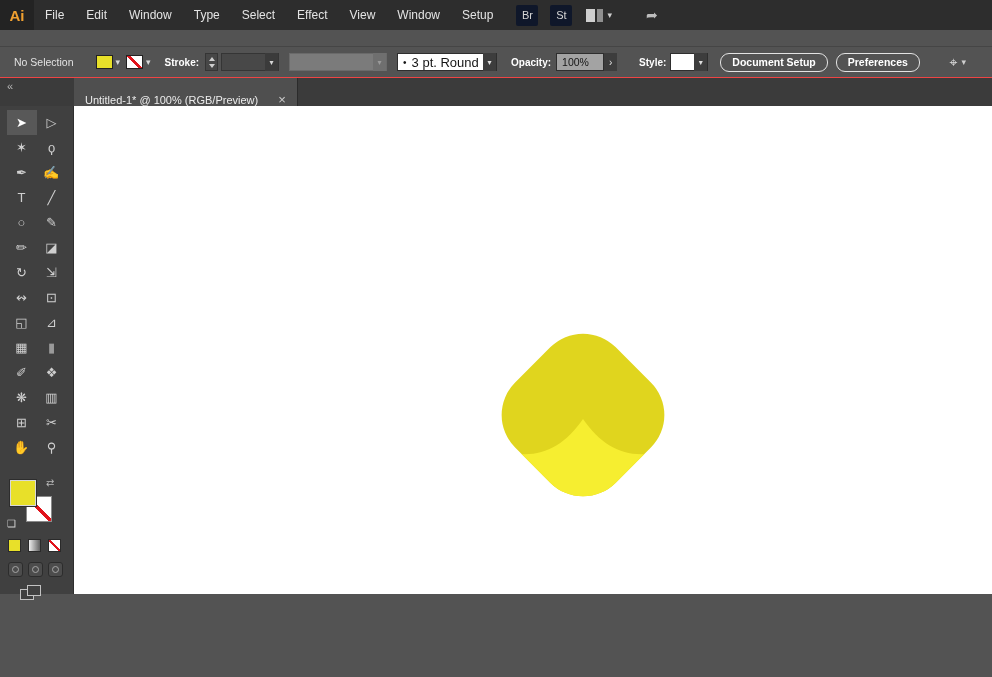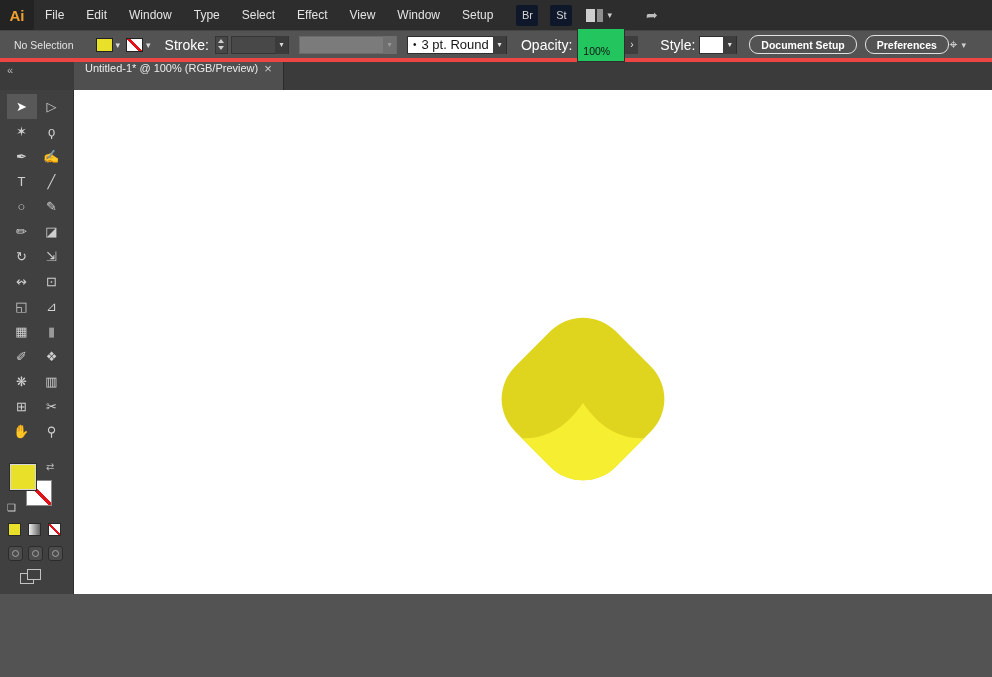--- a/index.html
+++ b/index.html
@@ -16,58 +16,58 @@
               font-size:11px; display:flex; align-items:center; justify-content:center; margin-left:12px; }
   .arrange { display:flex; align-items:center; margin-left:14px; gap:4px; }
   .arrange-icon { position:relative; width:17px; height:13px; }
   .arrange-icon::before { content:""; position:absolute; left:0; top:0; width:9px; height:13px; background:#cfcfcf; }
   .arrange-icon::after { content:""; position:absolute; left:11px; top:0; width:6px; height:13px; background:#8f8f8f; }
   .mb-chev { color:#cfcfcf; font-size:9px; }
   .share { margin-left:34px; color:#bdbdbd; font-size:14px; }
 
   
   .controlbar { height:32px; flex:0 0 32px; background:#535353; border-top:1px solid #454545;
-                border-bottom:4px solid #ef4444; display:flex; align-items:center; }
+                border-bottom:1px solid #ef4444; display:flex; align-items:center;margin-top:16px; }
   .no-selection { color:#e2e2e2; font-size:10.5px; margin:0 16px 0 14px; }
   .swatch-combo { display:flex; align-items:center; margin-left:6px; height:18px; }
   .sw { width:17px; height:14px; border:1px solid #222; }
   .sw.fill { background:#e8e029; }
   .sw.none { background:linear-gradient(45deg,#fff 44%,#e0131b 44%,#e0131b 56%,#fff 56%); }
   .sw-chev { color:#d8d8d8; font-size:9px; margin-left:3px; }
-  .cb-label { color:#ffffff; font-weight:normal; font-size:14px; margin-left:14px; }
+  .cb-label { color:#ffffff; font-weight:bold; font-size:10px; margin-left:14px; }
   .stepper { width:13px; height:18px; margin-left:6px; background:#474747; border:1px solid #353535;
              display:flex; flex-direction:column; align-items:center; justify-content:center; gap:3px; }
   .stepper .up { width:0; height:0; border-left:3px solid transparent; border-right:3px solid transparent; border-bottom:4px solid #cfcfcf; }
   .stepper .down { width:0; height:0; border-left:3px solid transparent; border-right:3px solid transparent; border-top:4px solid #cfcfcf; }
   .combo { display:flex; align-items:center; height:18px; margin-left:3px; }
   .combo .val { flex:1; font-size:13px; padding:0 5px; white-space:nowrap; overflow:hidden;text-align:center; }
   .combo .chev-box { width:13px; height:18px; display:flex; align-items:center; justify-content:center; font-size:8px; }
   .combo.dark { width:58px; background:#484848; border:1px solid #353535; color:#e6e6e6; }
   .combo.dark .chev-box { background:#3b3b3b; color:#d8d8d8; }
   .combo.disabled { width:98px; background:#7b7b7b; border:1px solid #6a6a6a; color:#a8a8a8; margin-left:10px; }
   .combo.disabled .chev-box { background:#6f6f6f; color:#9a9a9a; }
   .combo.light { background:#ffffff; border:1px solid #2e2e2e; color:#151515; }
   .combo.vw { width:100px; margin-left:10px; }
   .combo.style { width:38px; margin-left:4px; }
   .combo.light .chev-box { background:#3d3d3d; color:#e0e0e0; }
   .bullet { font-size:10px; margin-left:5px; }
-  .opacity-field { width:48px; height:18px; background:#22c55e; border:1px solid #2e2e2e; color:#151515;
-                   font-size:10.5px; display:flex; align-items:flex-start; padding:16px 5px; margin-left:5px; }
+  .opacity-field { width:48px; height:18px; background:#a3a3a3; border:1px solid #2e2e2e; color:#151515;
+                   font-size:10.5px; display:flex; align-items:center; padding:0 5px; margin-left:5px; }
   .opacity-arrow { width:13px; height:18px; background:#3d3d3d; color:#e0e0e0; display:flex;
                    align-items:center; justify-content:center; font-size:10px; }
   .cb-btn { height:19px; padding:0 11px; border:1px solid #e3e3e3; border-radius:9px; color:#fff;
             font-size:10.5px; display:flex; align-items:center; background:transparent; margin-left:12px; cursor:default;font-weight:bold; }
   .align-group { margin-left:auto; margin-right:26px; display:flex; align-items:center; gap:4px;
                  color:#dcdcdc; font-size:14px; }
 
   
   .tabbar { height:28px; flex:0 0 28px; background:#3b3b3b; display:flex; align-items:stretch; }
   .collapse { width:74px; color:#b8b8b8; font-size:11px; padding:2px 0 0 7px; }
-  .tab { background:#4f4f4f; color:#ececec; font-size:11px; display:flex; align-items:flex-start;
-         gap:6px; padding:0 11px; border-right:1px solid #2b2b2b; }
+  .tab { background:#4f4f4f; color:#ececec; font-size:11px; display:flex; align-items:flex-end;
+         gap:20px; padding:0 11px; border-right:1px solid #2b2b2b; }
   .tab-close { color:#cccccc; font-size:13px; line-height:1; }
 
   
   .main { flex:1; display:flex; min-height:0; }
 
   
   .toolbar { width:74px; flex:0 0 74px; background:#404040; border-right:1px solid #2e2e2e; position:relative; }
   .tools { padding-top:4px; display:grid; grid-template-columns:30px 30px; grid-auto-rows:25px; justify-content:center; }
   .tool { display:flex; align-items:center; justify-content:center; color:#cfcfcf; font-size:13px; cursor:default; }
   .tool.selected { background:#585858; color:#ffffff; }

